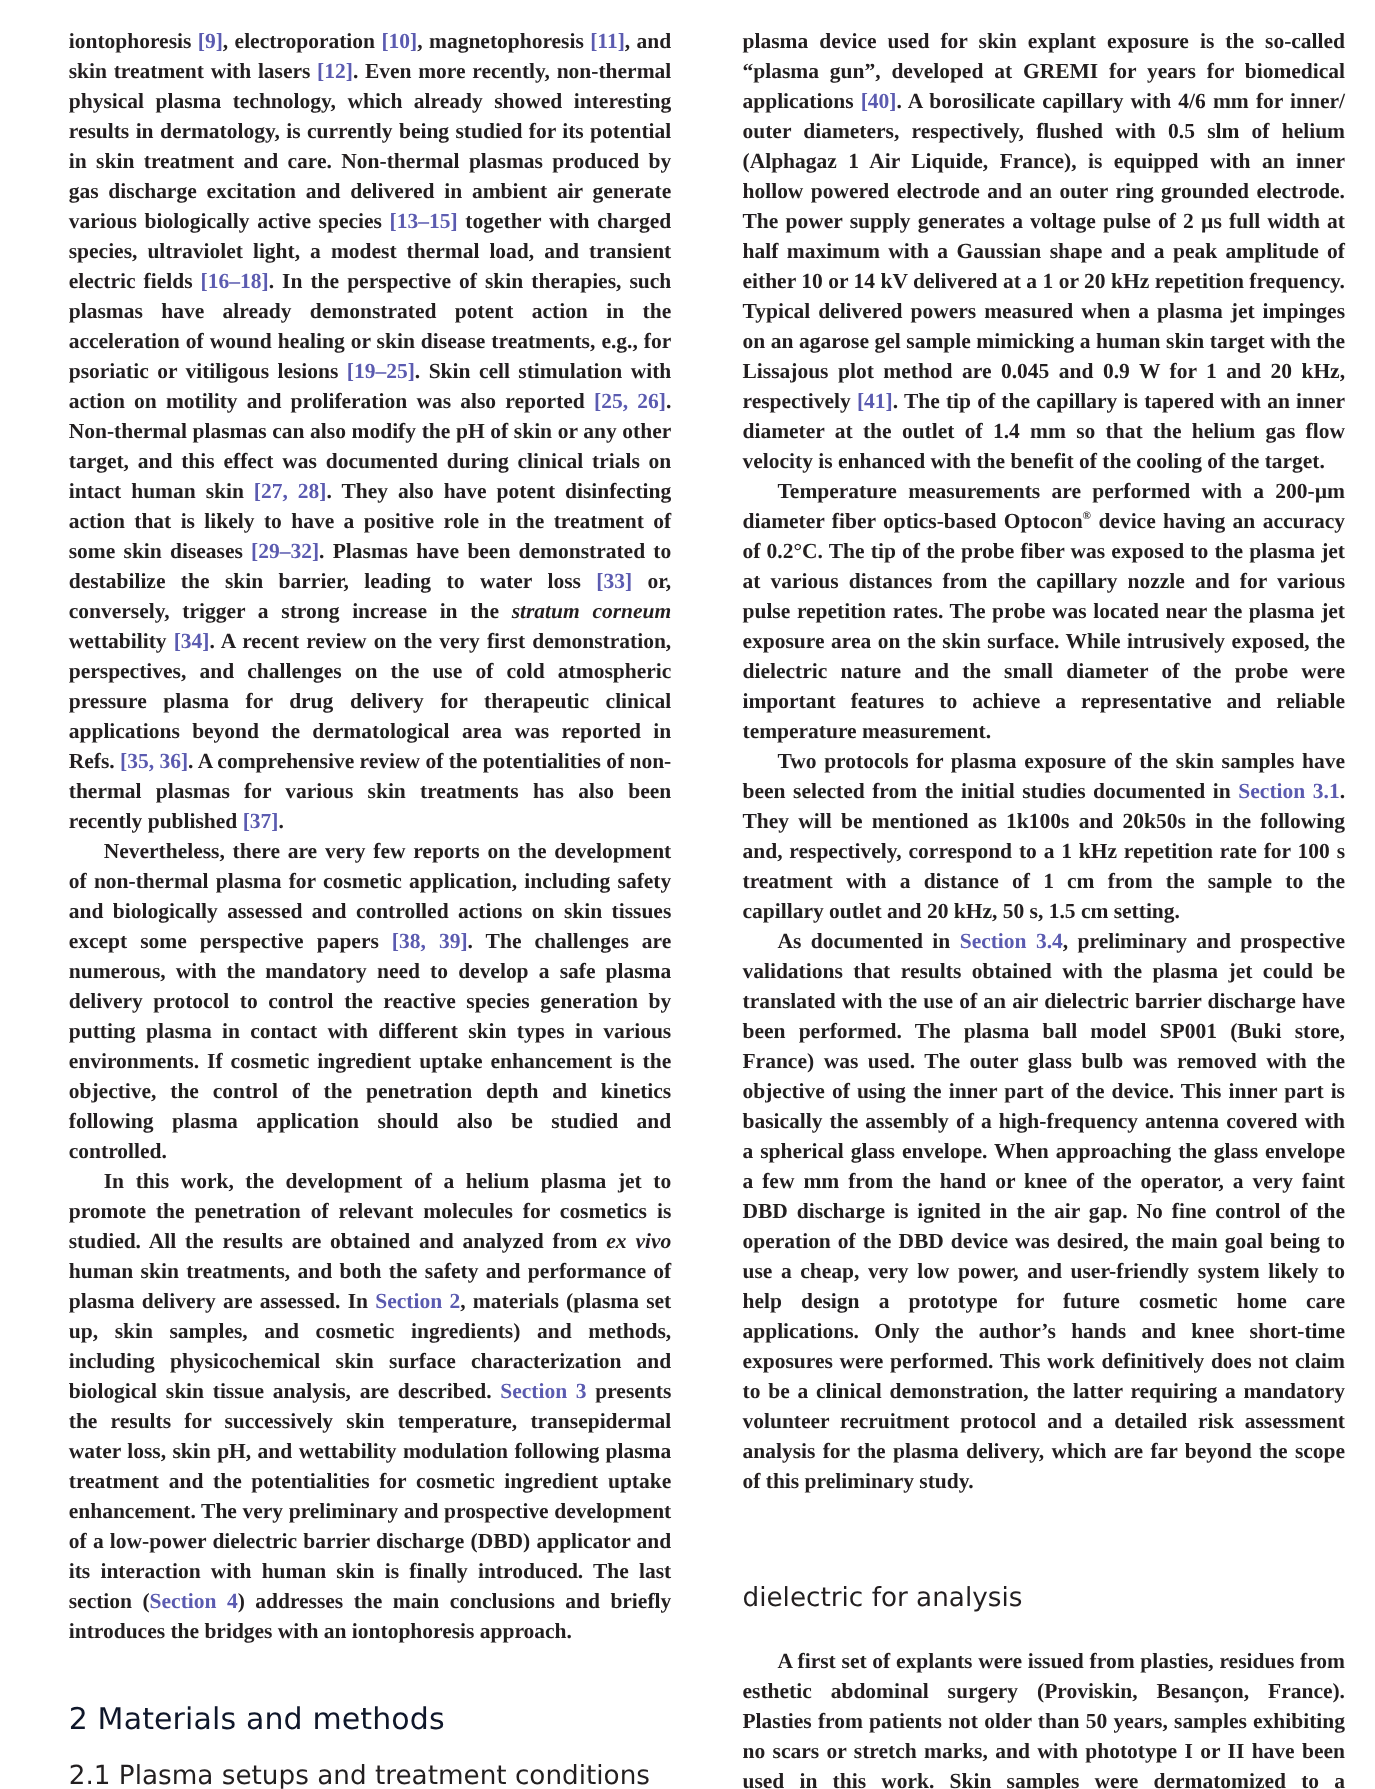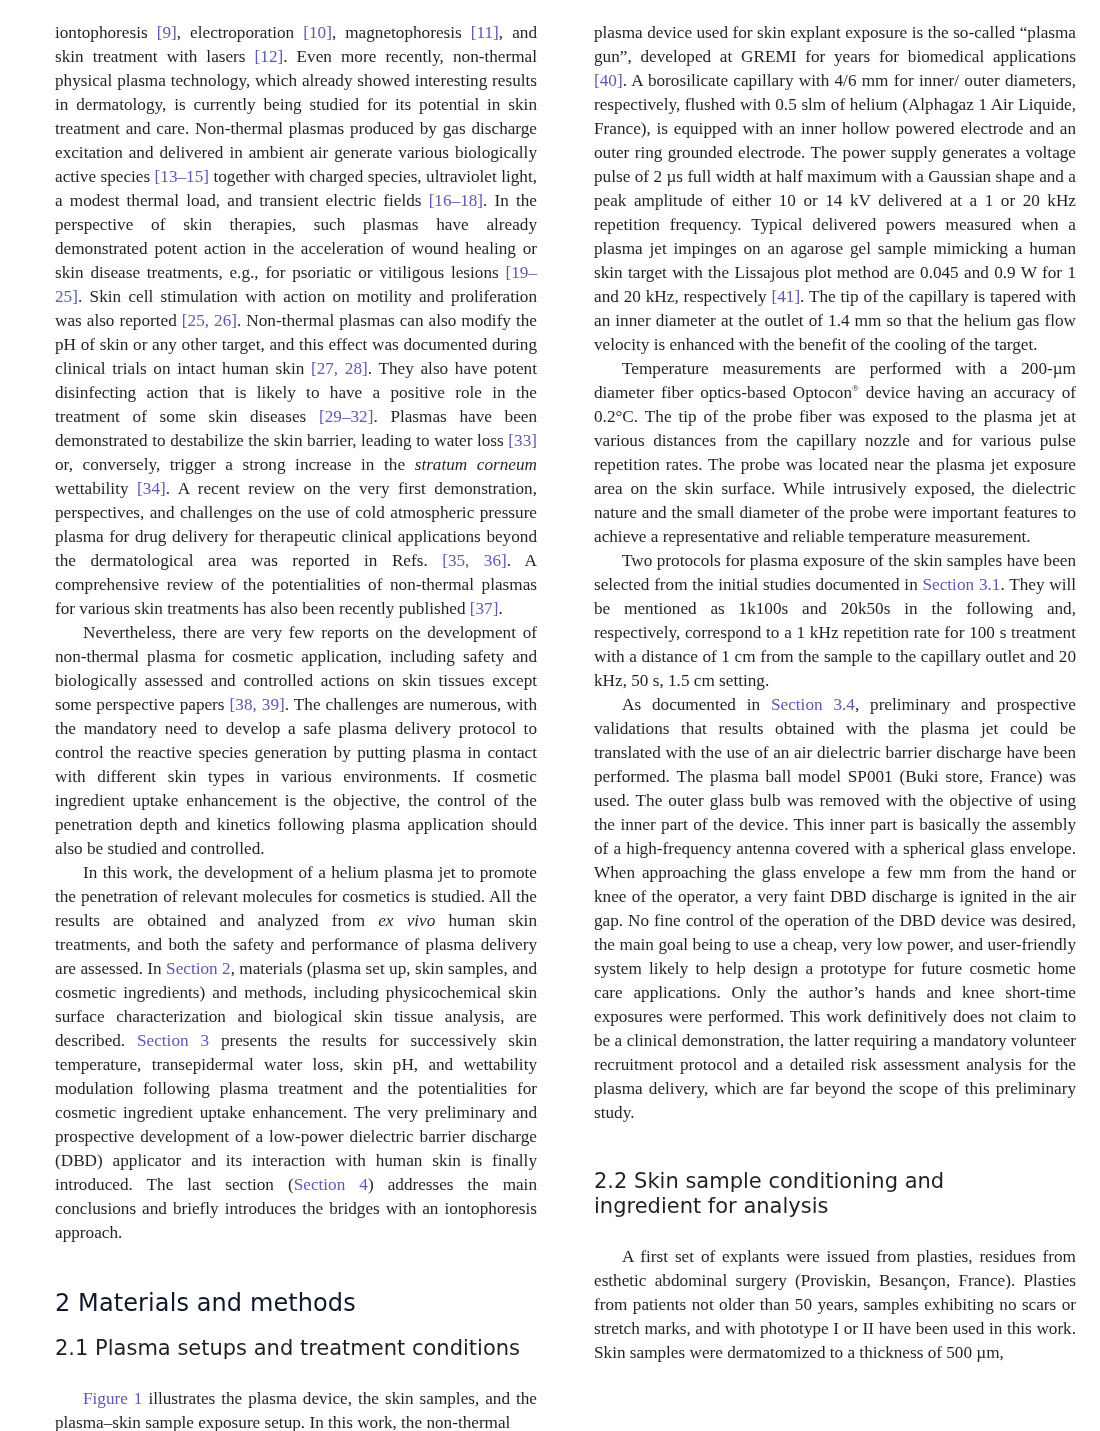--- a/index.html
+++ b/index.html
@@ -1,20 +1,20 @@
 <!DOCTYPE html>
 <html><head>
   <meta charset="utf-8">
   <style>
     html, body { margin: 0; padding: 0; background: #ffffff; }
     body { width: 1100px; height: 1431px; overflow: hidden; position: relative; }
     .col { position: absolute; top: 21px; width: 482px; font-family: "Liberation Serif", serif; font-size: 17.2px; line-height: 24px; color: #231f20; }
     .col-left { left: 55px; }
     .col-right { left: 594px; }
-    p { margin: 0; text-align: justify; hyphens: none; }
+    p { margin: 0; text-align: justify; hyphens: none; font-weight: bold; }
     p.indent { text-indent: 28px; }
     .ref { color: #5b5bb0; }
     .h1 { font-family: "DejaVu Sans", sans-serif; font-size: 24px; line-height: 30px; color: #0f172a; margin: 43px 0 0 0; font-weight: normal; letter-spacing: 0.1px; }
     .h2 { font-family: "DejaVu Sans", sans-serif; font-size: 21px; line-height: 25px; color: #231f20; margin: 18px 0 0 0; font-weight: normal; }
     .h2-right { margin-top: 44px; }
     .after-h2 { margin-top: 26px; }
     sup { font-size: 9px; line-height: 0; vertical-align: 7px; }
   </style>
 </head>
 <body>
@@ -27,17 +27,17 @@
   <h3 class="h2">2.1 Plasma setups and treatment conditions</h3>
   <p class="indent after-h2"><span class="ref">Figure 1</span> illustrates the plasma device, the skin samples, and the plasma–skin sample exposure setup. In this work, the non-thermal</p>
 </div>
 
 <div class="col col-right">
   <p>plasma device used for skin explant exposure is the so-called “plasma gun”, developed at GREMI for years for biomedical applications <span class="ref">[40]</span>. A borosilicate capillary with 4/6 mm for inner/ outer diameters, respectively, flushed with 0.5 slm of helium (Alphagaz 1 Air Liquide, France), is equipped with an inner hollow powered electrode and an outer ring grounded electrode. The power supply generates a voltage pulse of 2 µs full width at half maximum with a Gaussian shape and a peak amplitude of either 10 or 14 kV delivered at a 1 or 20 kHz repetition frequency. Typical delivered powers measured when a plasma jet impinges on an agarose gel sample mimicking a human skin target with the Lissajous plot method are 0.045 and 0.9 W for 1 and 20 kHz, respectively <span class="ref">[41]</span>. The tip of the capillary is tapered with an inner diameter at the outlet of 1.4 mm so that the helium gas flow velocity is enhanced with the benefit of the cooling of the target.</p>
   <p class="indent">Temperature measurements are performed with a 200-µm diameter fiber optics-based Optocon<sup>®</sup> device having an accuracy of 0.2°C. The tip of the probe fiber was exposed to the plasma jet at various distances from the capillary nozzle and for various pulse repetition rates. The probe was located near the plasma jet exposure area on the skin surface. While intrusively exposed, the dielectric nature and the small diameter of the probe were important features to achieve a representative and reliable temperature measurement.</p>
   <p class="indent">Two protocols for plasma exposure of the skin samples have been selected from the initial studies documented in <span class="ref">Section 3.1</span>. They will be mentioned as 1k100s and 20k50s in the following and, respectively, correspond to a 1 kHz repetition rate for 100 s treatment with a distance of 1 cm from the sample to the capillary outlet and 20 kHz, 50 s, 1.5 cm setting.</p>
   <p class="indent">As documented in <span class="ref">Section 3.4</span>, preliminary and prospective validations that results obtained with the plasma jet could be translated with the use of an air dielectric barrier discharge have been performed. The plasma ball model SP001 (Buki store, France) was used. The outer glass bulb was removed with the objective of using the inner part of the device. This inner part is basically the assembly of a high-frequency antenna covered with a spherical glass envelope. When approaching the glass envelope a few mm from the hand or knee of the operator, a very faint DBD discharge is ignited in the air gap. No fine control of the operation of the DBD device was desired, the main goal being to use a cheap, very low power, and user-friendly system likely to help design a prototype for future cosmetic home care applications. Only the author’s hands and knee short-time exposures were performed. This work definitively does not claim to be a clinical demonstration, the latter requiring a mandatory volunteer recruitment protocol and a detailed risk assessment analysis for the plasma delivery, which are far beyond the scope of this preliminary study.</p>
   <h3 class="h2 h2-right">
-    <span>2.2 Skin sample conditioning and</span><br>
-    <span>ingredient for analysis</span>
+    <br>
+    <span>dielectric for analysis</span>
   </h3>
   <p class="indent after-h2">A first set of explants were issued from plasties, residues from esthetic abdominal surgery (Proviskin, Besançon, France). Plasties from patients not older than 50 years, samples exhibiting no scars or stretch marks, and with phototype I or II have been used in this work. Skin samples were dermatomized to a thickness of 500 µm,</p>
 </div>
 
 </body></html>

